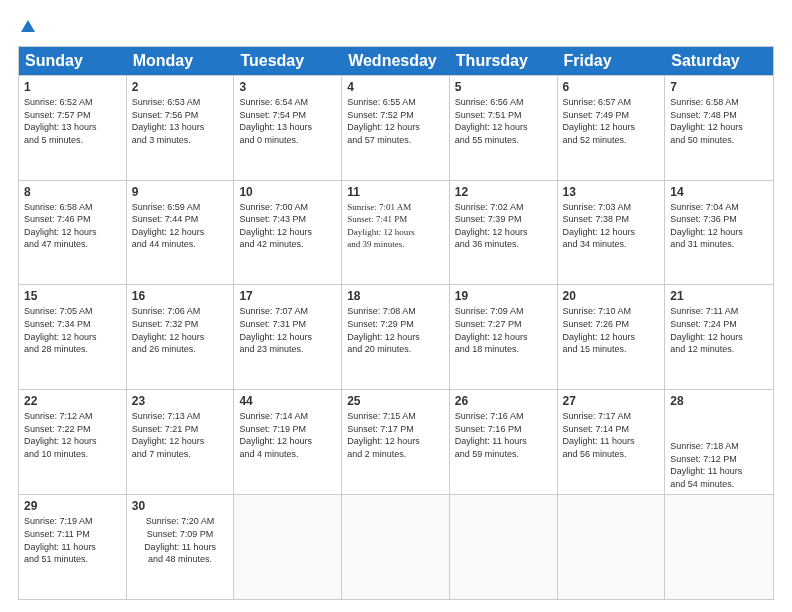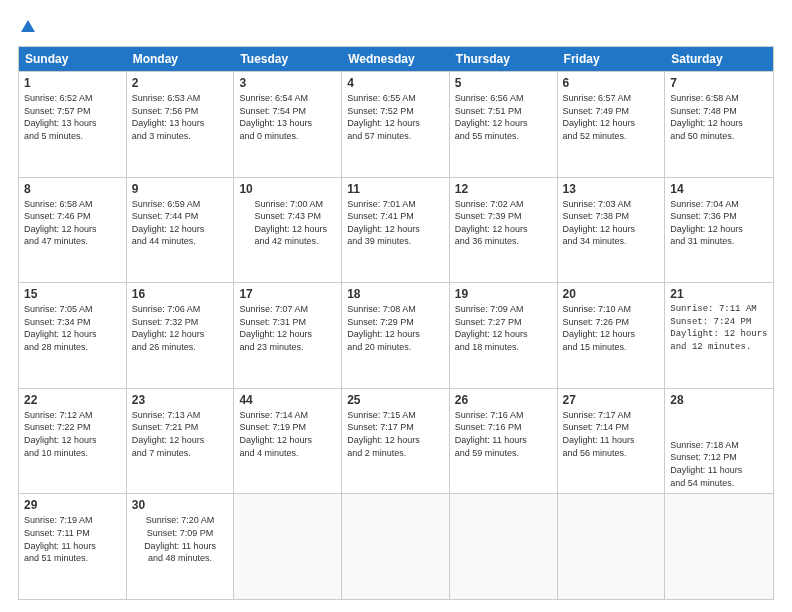--- a/index.html
+++ b/index.html
@@ -61,21 +61,21 @@
       flex-direction: column;
       border: 1px solid #ccc;
     }
     .cal-header {
       display: grid;
       grid-template-columns: repeat(7, 1fr);
       background: #2176c7;
     }
     .cal-header-cell {
       color: #fff;
-      font-size: 12px;
+      font-size: 16px;
       font-weight: bold;
       padding: 5px 6px;
       text-align: left;
     }
     .cal-body {
       flex: 1;
       display: flex;
       flex-direction: column;
     }
     .cal-row {
@@ -198,28 +198,28 @@
           </div>
           <div class="cal-cell">
             <span class="day-num">9</span>
             <div class="day-info" style="white-space: pre-line;">Sunrise: 6:59 AM
 Sunset: 7:44 PM
 Daylight: 12 hours
 and 44 minutes.</div>
           </div>
           <div class="cal-cell">
             <span class="day-num">10</span>
-            <div class="day-info" style="white-space: pre-line; margin-left: 15px;">Sunrise: 7:00 AM
+            <div class="day-info" style="white-space: pre-line;">Sunrise: 7:00 AM
 Sunset: 7:43 PM
 Daylight: 12 hours
 and 42 minutes.</div>
           </div>
           <div class="cal-cell">
             <span class="day-num">11</span>
-            <div class="day-info" style="white-space: pre-line;">Sunrise: 7:01 AM
+            <div class="day-info" style="white-space: pre-line; font-family: Liberation Serif, serif;">Sunrise: 7:01 AM
 Sunset: 7:41 PM
 Daylight: 12 hours
 and 39 minutes.</div>
           </div>
           <div class="cal-cell">
             <span class="day-num">12</span>
             <div class="day-info" style="white-space: pre-line;">Sunrise: 7:02 AM
 Sunset: 7:39 PM
 Daylight: 12 hours
 and 36 minutes.</div>
@@ -277,21 +277,21 @@
           </div>
           <div class="cal-cell">
             <span class="day-num">20</span>
             <div class="day-info" style="white-space: pre-line;">Sunrise: 7:10 AM
 Sunset: 7:26 PM
 Daylight: 12 hours
 and 15 minutes.</div>
           </div>
           <div class="cal-cell">
             <span class="day-num">21</span>
-            <div class="day-info" style="white-space: pre-line; font-family: Liberation Mono, monospace;">Sunrise: 7:11 AM
+            <div class="day-info" style="white-space: pre-line;">Sunrise: 7:11 AM
 Sunset: 7:24 PM
 Daylight: 12 hours
 and 12 minutes.</div>
           </div>
         </div>
         <div class="cal-row">
           <div class="cal-cell">
             <span class="day-num">22</span>
             <div class="day-info" style="white-space: pre-line;">Sunrise: 7:12 AM
 Sunset: 7:22 PM

